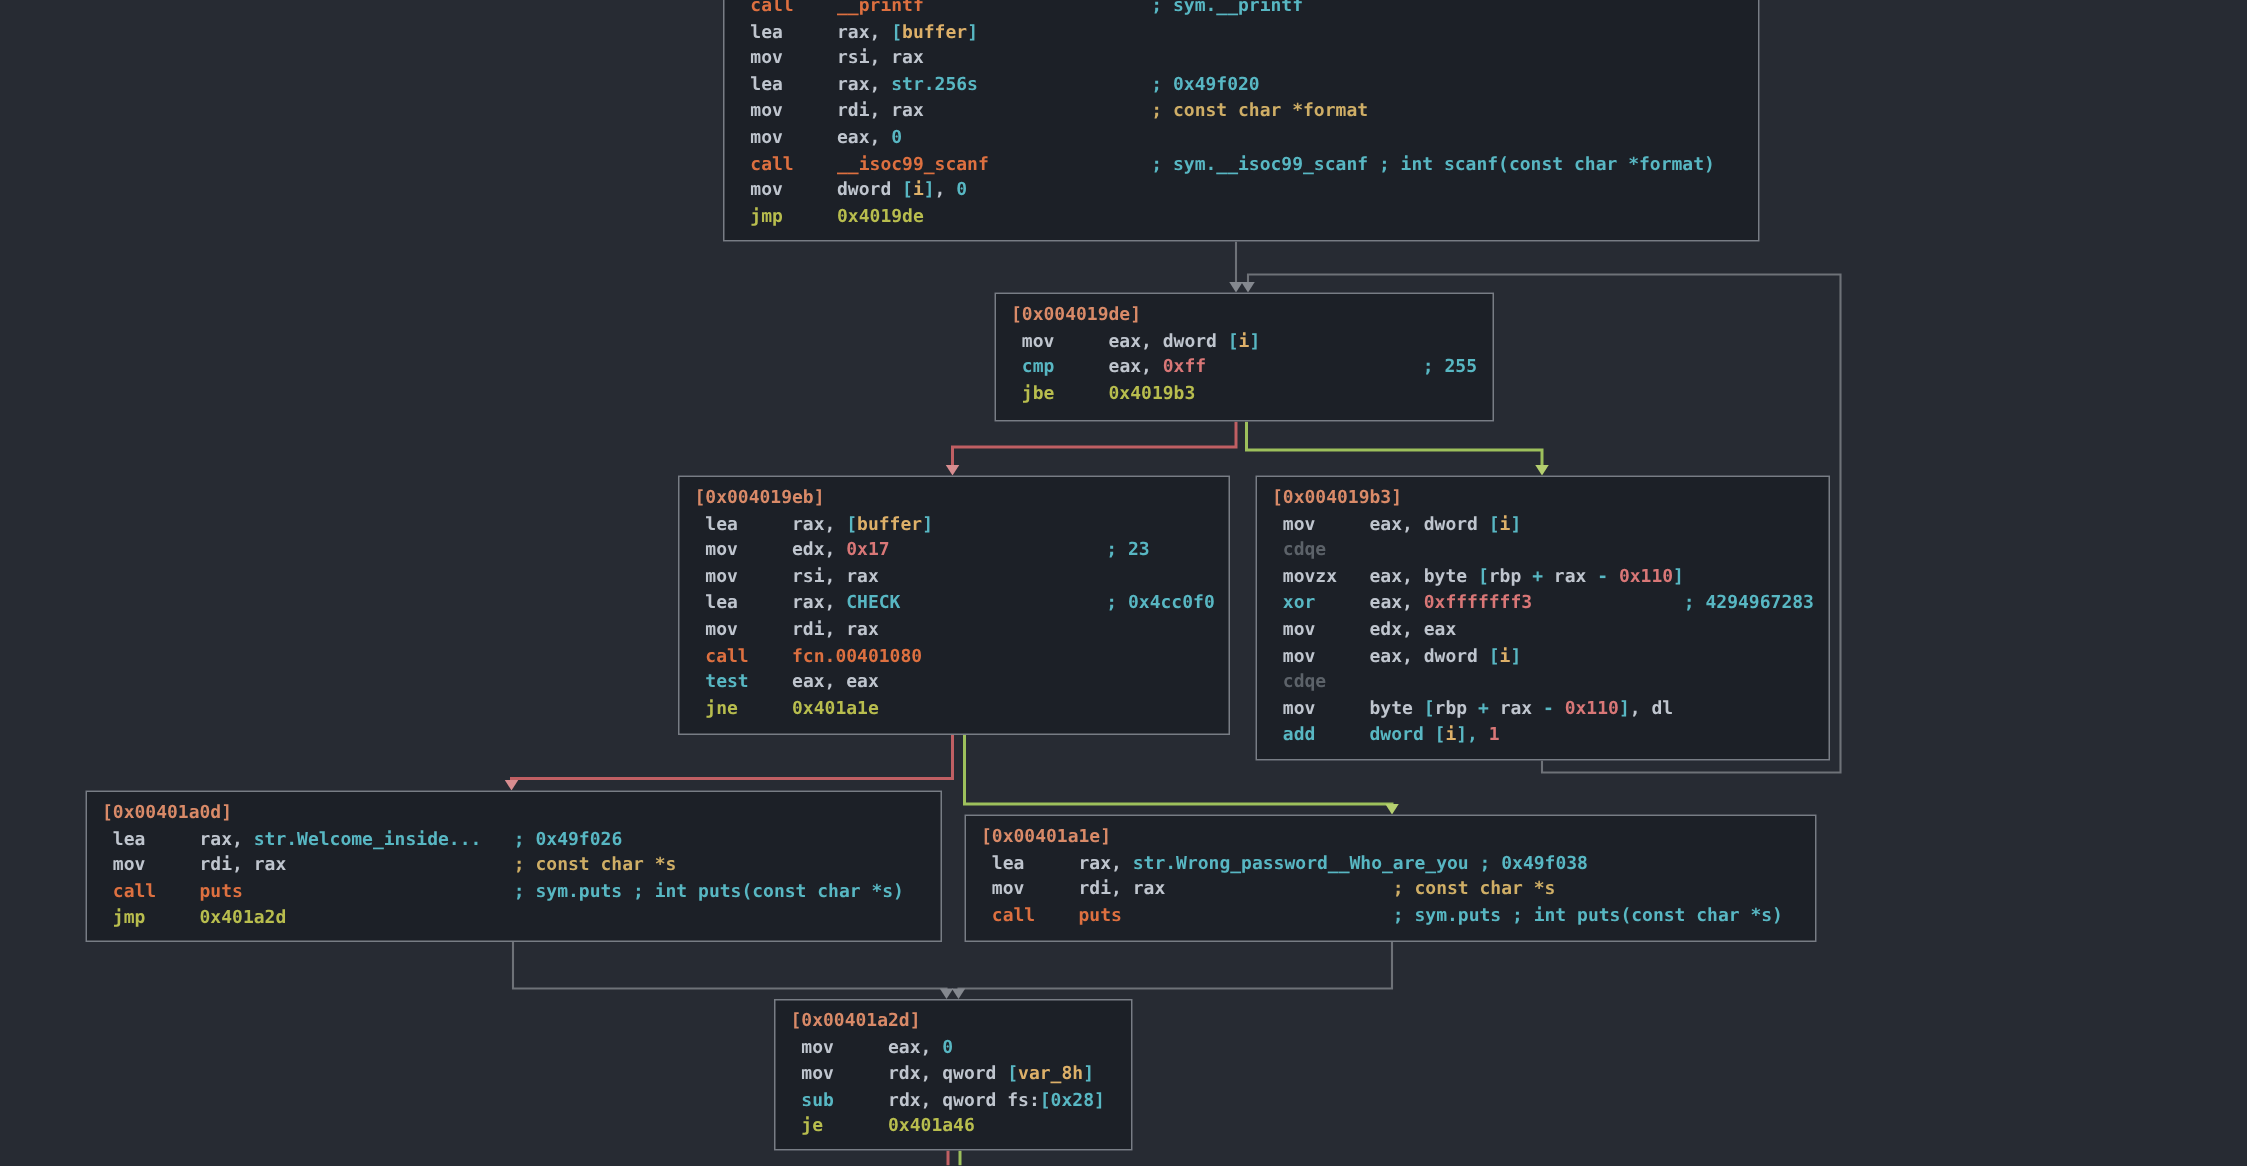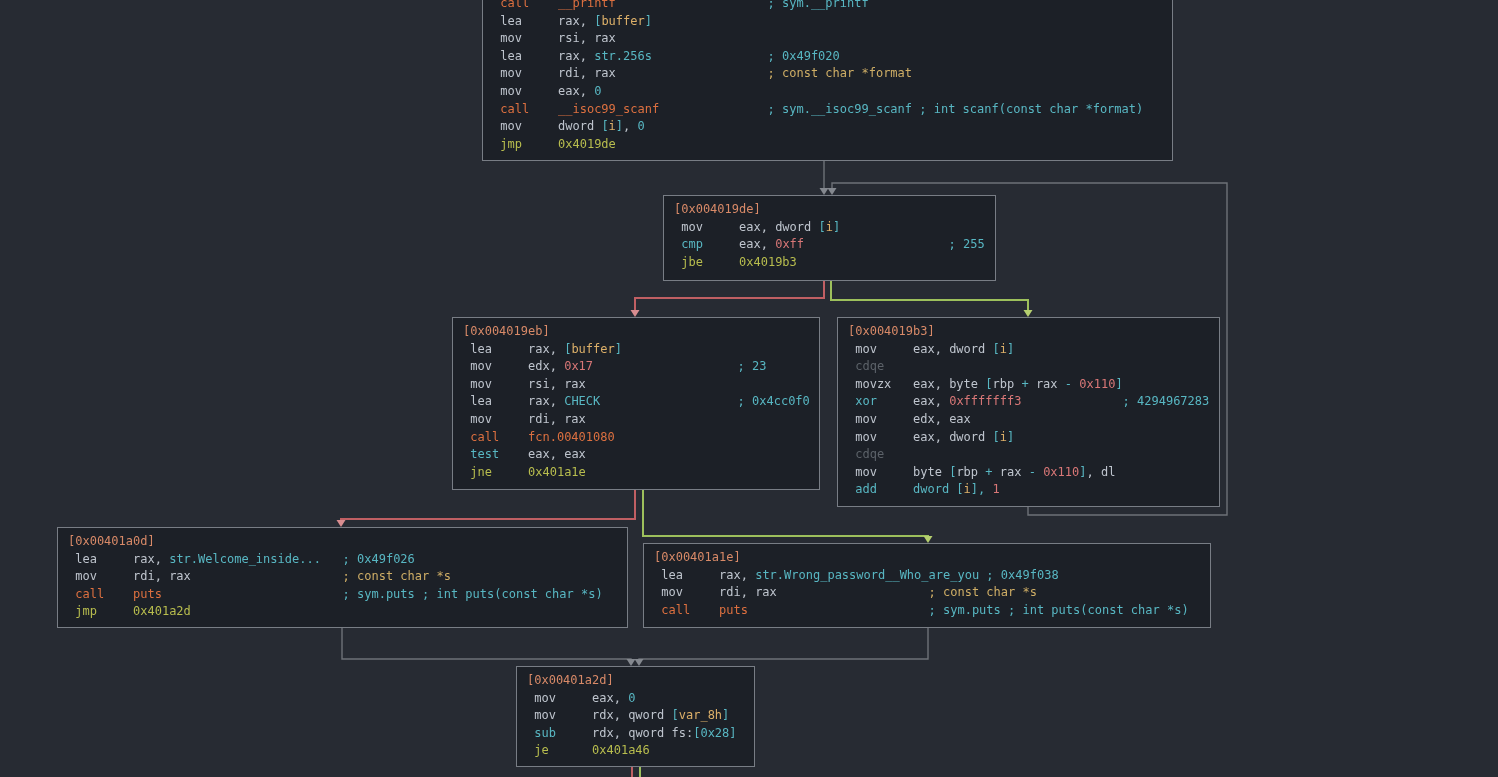--- a/index.html
+++ b/index.html
@@ -2,21 +2,21 @@
 <html style="--canvas_bg: #272b33; --block_bg: #1c2027; --block_border: #787d85; --hdr: #d98a68; --mn: #bfc5ce; --call: #dd7040; --cyan: #58b7c3; --jmp: #b8bd4e; --num: #d97777; --var: #ddb069; --ycmt: #cfae66; --dim: #5c6269; --edge_gray: #6e7278; --edge_red: #c05f63; --edge_red_arrow: #d88d90; --edge_green: #9dc05c; --edge_green_arrow: #b5cf6f; --edge_gray_arrow: #84888f;"><head>
 <meta charset="utf-8">
 <style>
   html, body { margin: 0; padding: 0; }
   body {
     width: 1498px; height: 777px;
     background: var(--canvas_bg, #272b33);
     overflow: hidden; position: relative;
     font-family: "DejaVu Sans Mono", "Liberation Mono", monospace;
   }
-  #graph { position: absolute; inset: 0; width: 1498px; height: 777px; }
+  #graph { position: absolute; inset: 0; width: 1498px; height: 777px; font-weight: bold; }
   #edges { position: absolute; left: 0; top: 0; z-index: 0; }
   .block {
     position: absolute; z-index: 1;
     background: var(--block_bg, #1c2027);
     border: 1px solid var(--block_border, #787d85);
     box-sizing: border-box;
     padding: 5px 10px 7px 10px;
     white-space: pre;
     font-size: 12px; line-height: 17.6px;
     overflow: hidden;

